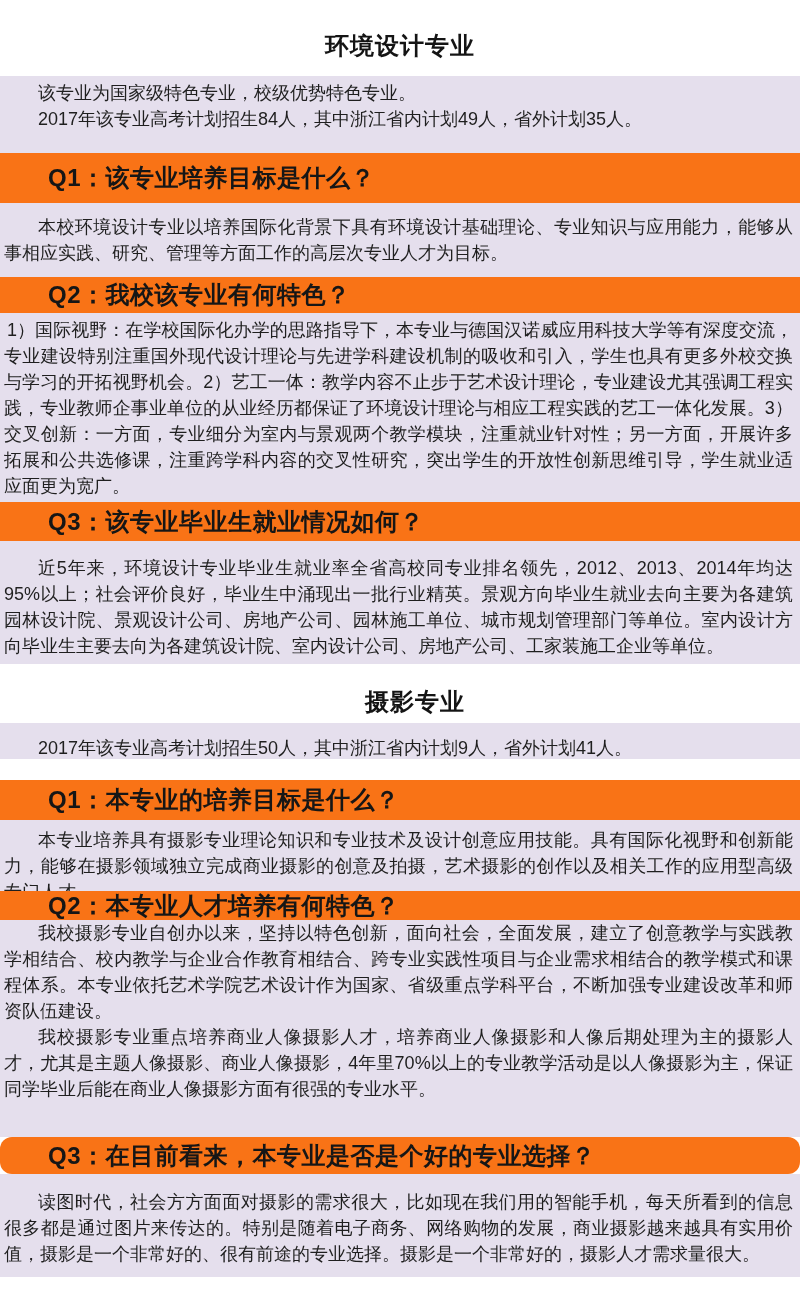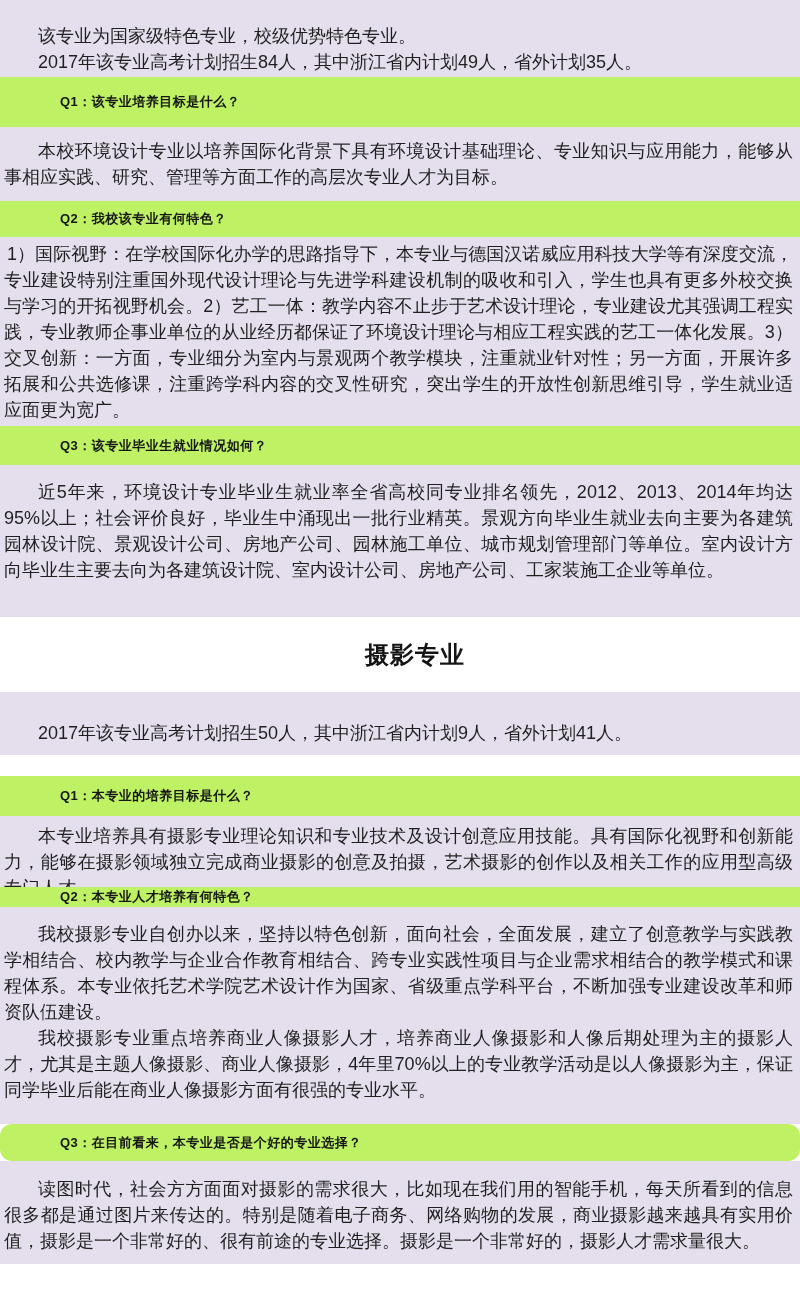--- a/index.html
+++ b/index.html
@@ -22,26 +22,26 @@
   }
   .section-title {
     margin: 0;
     font-size: 24px;
     font-weight: 600;
     letter-spacing: 1px;
     color: #141414;
   }
 
   .qband {
-    background: #bef264;
+    background: #f97316;
     box-sizing: border-box;
     display: flex;
     align-items: center;
-    padding-left: 60px;
-    font-size: 13px;
+    padding-left: 48px;
+    font-size: 24px;
     font-weight: bold;
     color: #161616;
     letter-spacing: 0.5px;
   }
 
   .tblock {
     background: #e5dfed;
     box-sizing: border-box;
     font-size: 18px;
     line-height: 26px;
@@ -54,22 +54,25 @@
   .tblock p { margin: 0; text-indent: 34px; }
   .tblock p.flush { text-indent: 3px; }
 </style>
 </head>
 <body>
 
 <div class="page">
 
   <div class="section">
 
+    <div class="title-area" style="height:76px; padding-top:30px;">
+      <h1 class="section-title">环境设计专业</h1>
+    </div>
 
-    <div class="tblock" style="height:77px; padding-top:23px;">
+    <div class="tblock" style="height:77px; padding-top:4px;">
       <p>该专业为国家级特色专业，校级优势特色专业。</p>
       <p>2017年该专业高考计划招生84人，其中浙江省内计划49人，省外计划35人。</p>
     </div>
 
     <div class="qband" style="height:50px;">
       <span>Q1：该专业培养目标是什么？</span>
     </div>
     <div class="tblock" style="height:74px; padding-top:11px;">
       <p>本校环境设计专业以培养国际化背景下具有环境设计基础理论、专业知识与应用能力，能够从事相应实践、研究、管理等方面工作的高层次专业人才为目标。</p>
     </div>
@@ -77,47 +80,47 @@
     <div class="qband" style="height:36px;">
       <span>Q2：我校该专业有何特色？</span>
     </div>
     <div class="tblock" style="height:189px; padding-top:4px;">
       <p class="flush">1）国际视野：在学校国际化办学的思路指导下，本专业与德国汉诺威应用科技大学等有深度交流，专业建设特别注重国外现代设计理论与先进学科建设机制的吸收和引入，学生也具有更多外校交换与学习的开拓视野机会。2）艺工一体：教学内容不止步于艺术设计理论，专业建设尤其强调工程实践，专业教师企事业单位的从业经历都保证了环境设计理论与相应工程实践的艺工一体化发展。3）交叉创新：一方面，专业细分为室内与景观两个教学模块，注重就业针对性；另一方面，开展许多拓展和公共选修课，注重跨学科内容的交叉性研究，突出学生的开放性创新思维引导，学生就业适应面更为宽广。</p>
     </div>
 
     <div class="qband" style="height:39px;">
       <span>Q3：该专业毕业生就业情况如何？</span>
     </div>
-    <div class="tblock" style="height:152px; padding-top:14px;">
+    <div class="tblock" style="height:123px; padding-top:14px;">
       <p>近5年来，环境设计专业毕业生就业率全省高校同专业排名领先，2012、2013、2014年均达95%以上；社会评价良好，毕业生中涌现出一批行业精英。景观方向毕业生就业去向主要为各建筑园林设计院、景观设计公司、房地产公司、园林施工单位、城市规划管理部门等单位。室内设计方向毕业生主要去向为各建筑设计院、室内设计公司、房地产公司、工家装施工企业等单位。</p>
     </div>
 
   </div>
 
   <div class="section">
 
-    <div class="title-area" style="height:75px; padding-top:22px;padding-left:30px;">
+    <div class="title-area" style="height:59px; padding-top:22px;padding-left:30px;">
       <h1 class="section-title">摄影专业</h1>
     </div>
 
-    <div class="tblock" style="height:63px; padding-top:28px;">
+    <div class="tblock" style="height:36px; padding-top:12px;">
       <p>2017年该专业高考计划招生50人，其中浙江省内计划9人，省外计划41人。</p>
     </div>
 
     <div class="qband" style="height:40px;margin-top:21px;">
       <span>Q1：本专业的培养目标是什么？</span>
     </div>
     <div class="tblock" style="height:71px; padding-top:7px;">
       <p>本专业培养具有摄影专业理论知识和专业技术及设计创意应用技能。具有国际化视野和创新能力，能够在摄影领域独立完成商业摄影的创意及拍摄，艺术摄影的创作以及相关工作的应用型高级专门人才。</p>
     </div>
 
-    <div class="qband" style="height:20px;">
+    <div class="qband" style="height:29px;">
       <span>Q2：本专业人才培养有何特色？</span>
     </div>
-    <div class="tblock" style="height:217px; padding-top:14px;">
+    <div class="tblock" style="height:217px; ">
       <p>我校摄影专业自创办以来，坚持以特色创新，面向社会，全面发展，建立了创意教学与实践教学相结合、校内教学与企业合作教育相结合、跨专业实践性项目与企业需求相结合的教学模式和课程体系。本专业依托艺术学院艺术设计作为国家、省级重点学科平台，不断加强专业建设改革和师资队伍建设。</p>
       <p>我校摄影专业重点培养商业人像摄影人才，培养商业人像摄影和人像后期处理为主的摄影人才，尤其是主题人像摄影、商业人像摄影，4年里70%以上的专业教学活动是以人像摄影为主，保证同学毕业后能在商业人像摄影方面有很强的专业水平。</p>
     </div>
 
     <div class="qband" style="height:37px;border-radius:12px;">
       <span>Q3：在目前看来，本专业是否是个好的专业选择？</span>
     </div>
     <div class="tblock" style="height:103px; padding-top:15px;">
       <p>读图时代，社会方方面面对摄影的需求很大，比如现在我们用的智能手机，每天所看到的信息很多都是通过图片来传达的。特别是随着电子商务、网络购物的发展，商业摄影越来越具有实用价值，摄影是一个非常好的、很有前途的专业选择。摄影是一个非常好的，摄影人才需求量很大。</p>
     </div>

